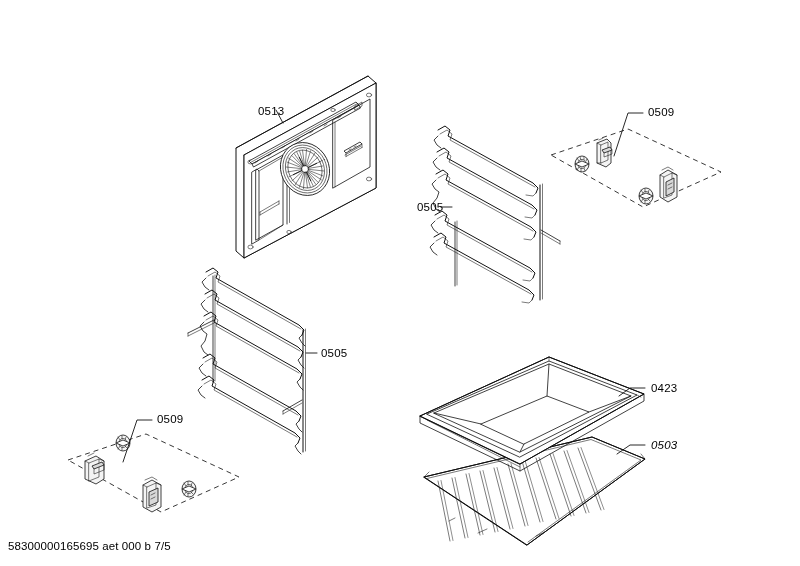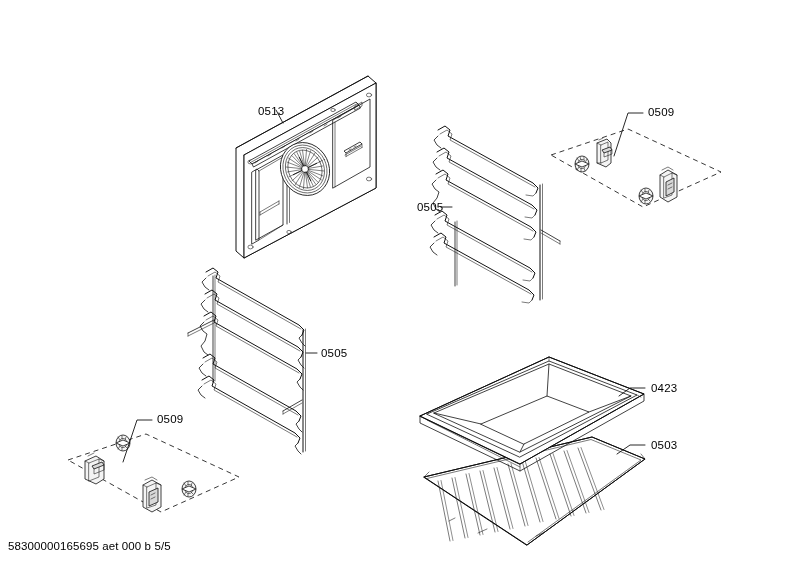--- a/index.html
+++ b/index.html
@@ -385,17 +385,17 @@
     </g>
 
   </svg>
 
   <div class="lbl" style="left:258px;top:106px;">0513</div>
   <div class="lbl" style="left:417px;top:202px;">0505</div>
   <div class="lbl" style="left:321px;top:348px;">0505</div>
   <div class="lbl" style="left:648px;top:107px;">0509</div>
   <div class="lbl" style="left:157px;top:414px;">0509</div>
   <div class="lbl" style="left:651px;top:383px;">0423</div>
-  <div class="lbl" style="left:651px;top:440px;">0503</div>
-
-  <div id="footer">58300000165695 aet 000 b 5/5</div>
+  <div class="lbl" style="left:651px;top:440px;font-style:italic;">0503</div>
+
+  <div id="footer">58300000165695 aet 000 b 7/5</div>
 
 </div>
 
 </body></html>

